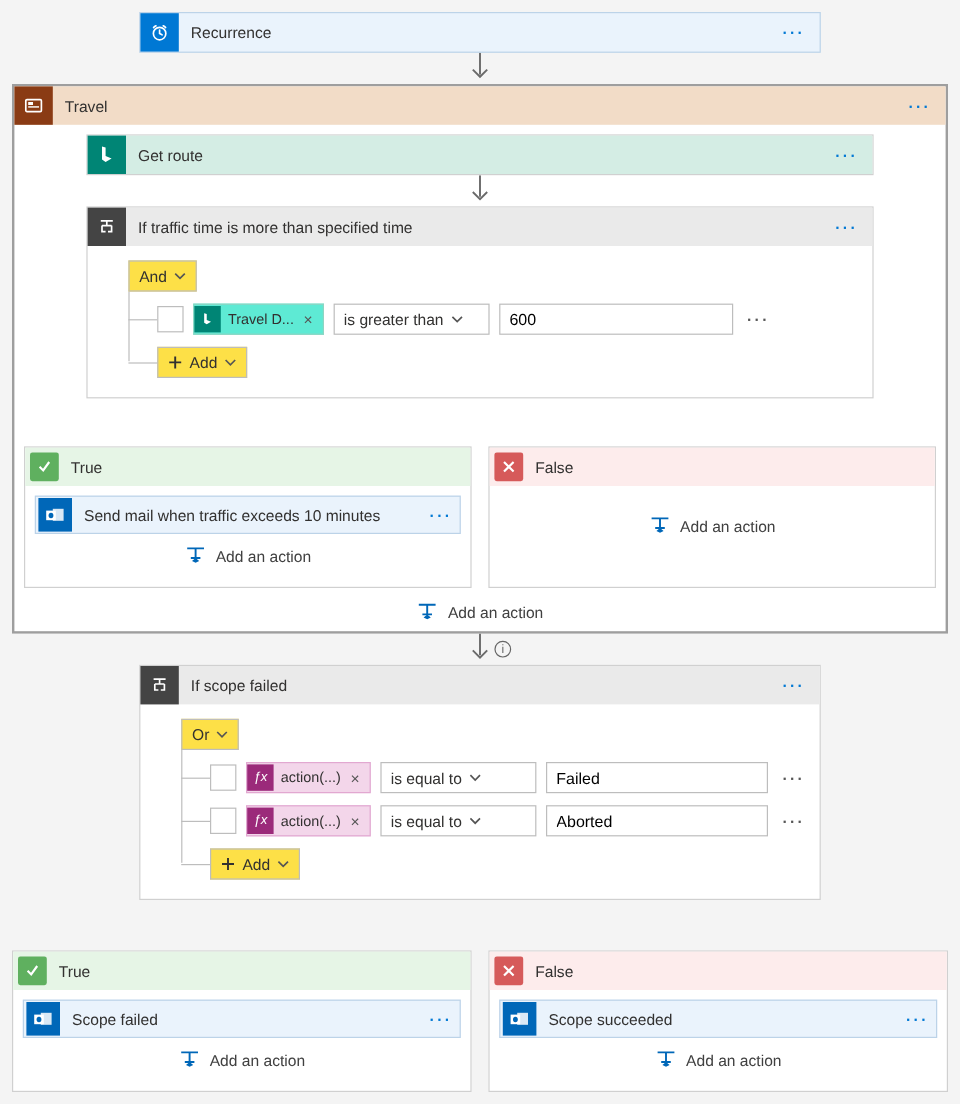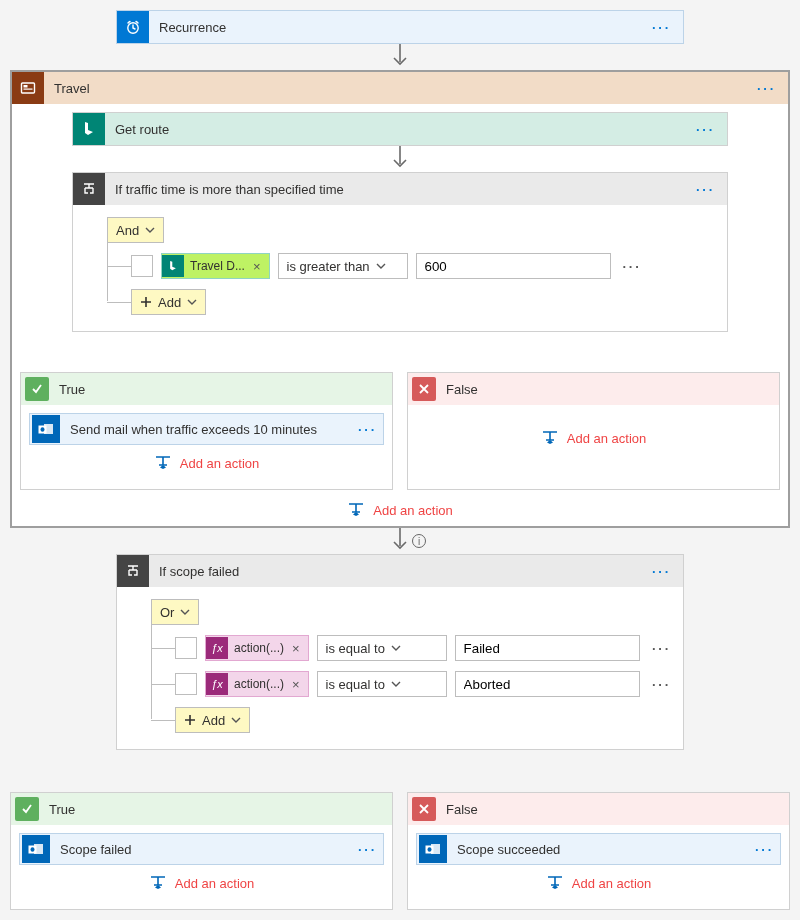--- a/index.html
+++ b/index.html
@@ -26,35 +26,35 @@
 
   
   .bing-hdr { background: #d4ede4; }
   .bing-hdr .icon { background:#008575; }
 
   
   .cond-hdr { background:#eaeaea; }
   .cond-hdr .icon { background:#444; }
   .cond-body { padding: 12px 12px 16px 34px; position:relative; }
 
-  .and-btn, .add-btn { display:inline-flex; align-items:center; border:1px solid #bdbdbd; background:#fef9c3; height:26px; padding:0 8px; gap:6px; }
+  .and-btn, .add-btn { display:inline-flex; align-items:center; border:1px solid #bdbdbd; background:#fde047; height:26px; padding:0 8px; gap:6px; }
   .and-btn svg, .add-btn svg { }
 
   .tree { position:relative; margin-top:4px; }
   .tree-row { display:flex; align-items:center; gap:8px; margin-left: 24px; margin-top:10px; position:relative; }
   .tree-row::before { content:""; position:absolute; left:-24px; top:50%; width:24px; height:1px; background:#bdbdbd; }
   .tree::before { content:""; position:absolute; left:0; top:-10px; bottom: 14px; width:1px; background:#bdbdbd; }
   .tree .add-row { margin-left:24px; margin-top:10px; position:relative; }
   .tree .add-row::before { content:""; position:absolute; left:-24px; top:50%; width:24px; height:1px; background:#bdbdbd; }
 
   .chk { width:22px; height:22px; border:1px solid #bdbdbd; background:#fff; flex-shrink:0; }
 
   .token { display:inline-flex; align-items:center; border:1px solid #bdbdbd; height:26px; padding-right:4px; background:#fff; }
   .token .ticon { width:22px; height:22px; display:flex;align-items:center;justify-content:center; color:#fff; font-size:11px; flex-shrink:0; }
-  .token.bing { background:#bef264; border-color:#8fd4c2;align-items:center; }
+  .token.bing { background:#5eead4; border-color:#8fd4c2;align-items:center; }
   .token.bing .ticon { background:#008575; }
   .token.fx { background:#f3d6ea; border-color:#e2a8d1; }
   .token.fx .ticon { background:#9b2a7a; font-style:italic; }
   .token .tlabel { padding: 0 4px 0 6px; font-size:12px; }
   .token .x { padding:0 4px; color:#555; }
 
   .sel { border:1px solid #bdbdbd; background:#fff; height:26px; display:inline-flex; align-items:center; padding:0 6px 0 8px; gap:6px; min-width:130px; }
   .inp { border:1px solid #bdbdbd; height:26px; padding:0 8px; min-width:90px; }
   .row-menu { color:#555; letter-spacing:2px; padding-left:4px; font-weight:bold; }
 
@@ -68,21 +68,21 @@
   .bhdr.false { background:#fdecec; }
   .bhdr.false .badge { background:#d65a5a; }
   .bhdr .blabel { padding-left:6px; }
   .branch-body { padding:8px; }
 
   .action-card { border:1px solid #bcd3e8; background:#eaf3fc; display:flex; align-items:center; height:32px; }
   .action-card .aicon { width:28px; height:28px; margin:2px; background:#0067b8; display:flex;align-items:center;justify-content:center; color:#fff;}
   .action-card .alabel { flex:1; padding-left:8px; }
   .action-card .menu { color:#0078d4; font-weight:bold; letter-spacing:2px; padding:0 6px; }
 
-  .add-action { display:flex; justify-content:center; align-items:center; gap:8px; color:#ef4444; margin-top:10px; }
+  .add-action { display:flex; justify-content:center; align-items:center; gap:8px; color:#404040; margin-top:10px; }
   .add-action svg { }
   .add-action span { }
 
   .center-narrow { margin: 0 auto; width: 568px; }
   .scope { width: 100%; }
   .lvl2 { margin: 0 auto; width: 656px; }
   .branches-outer { padding: 0 0; }
 
   
   .recur { border:1px solid #bcd3e8; background:#eaf3fc; }

